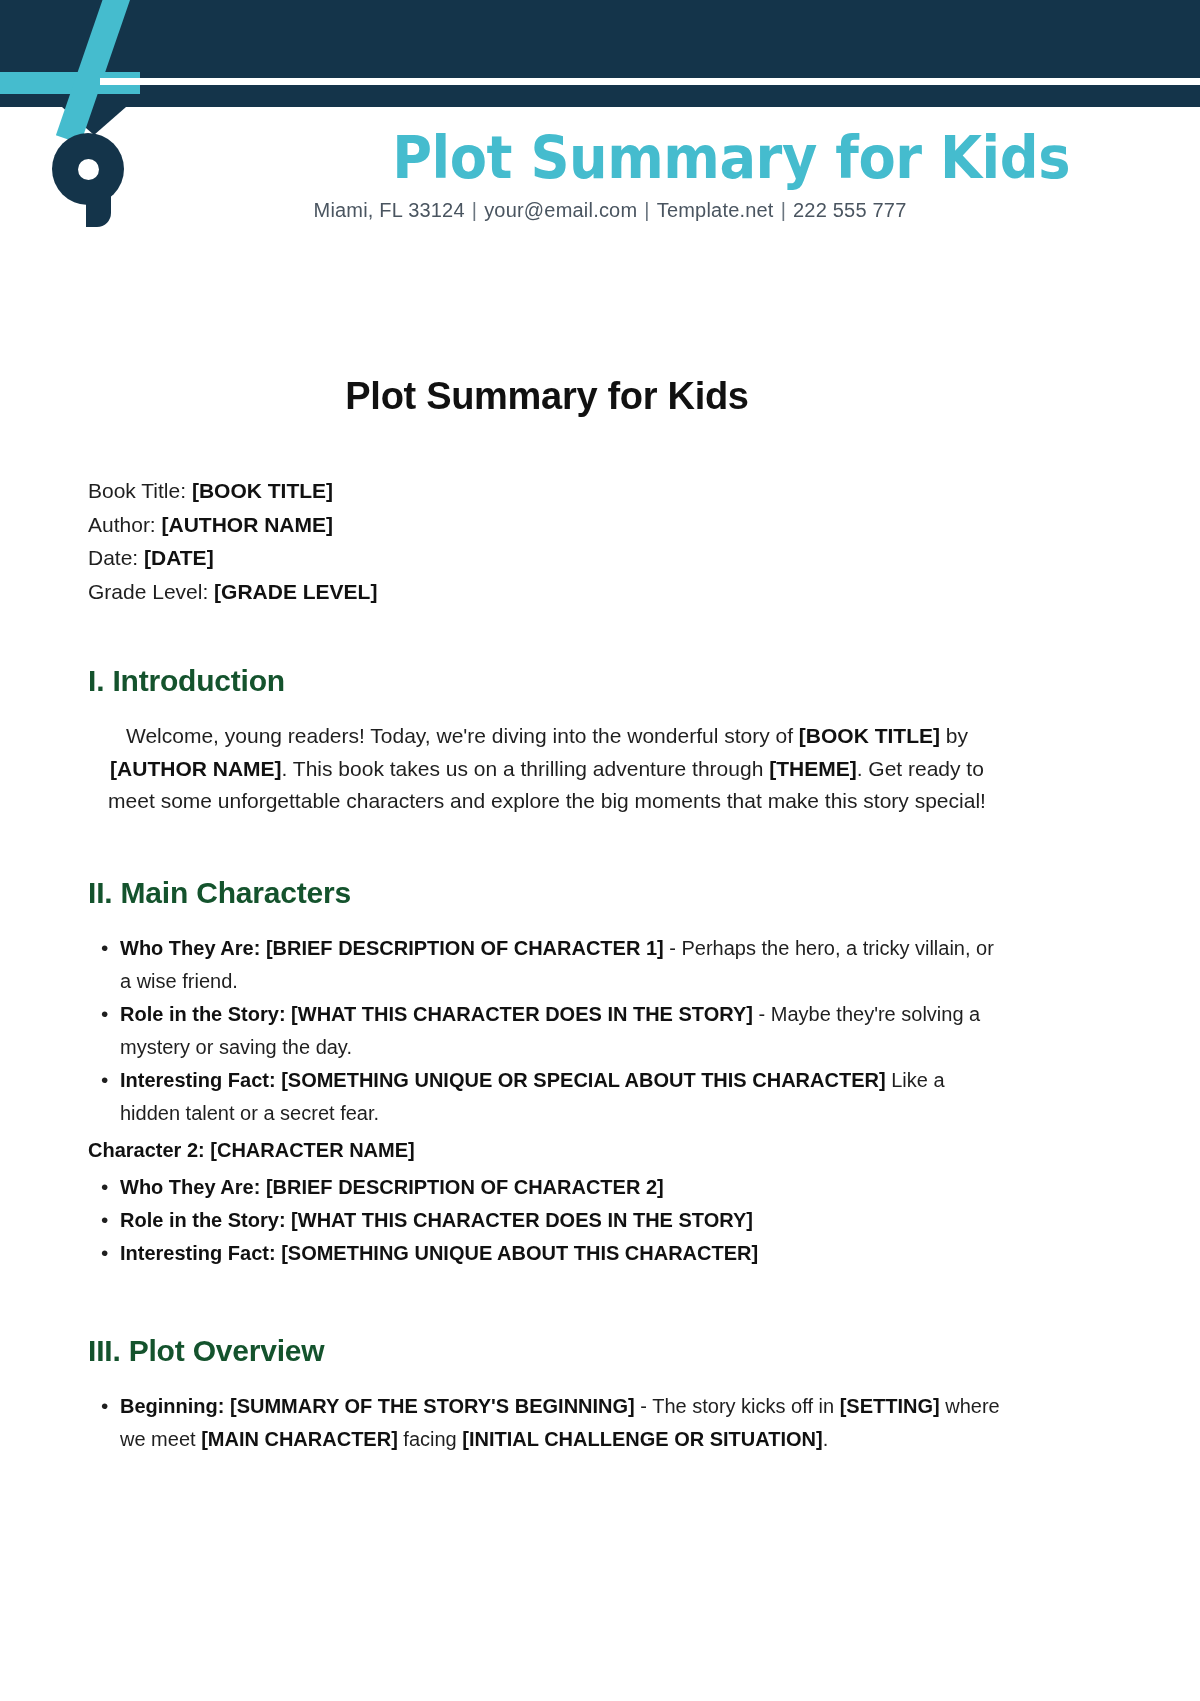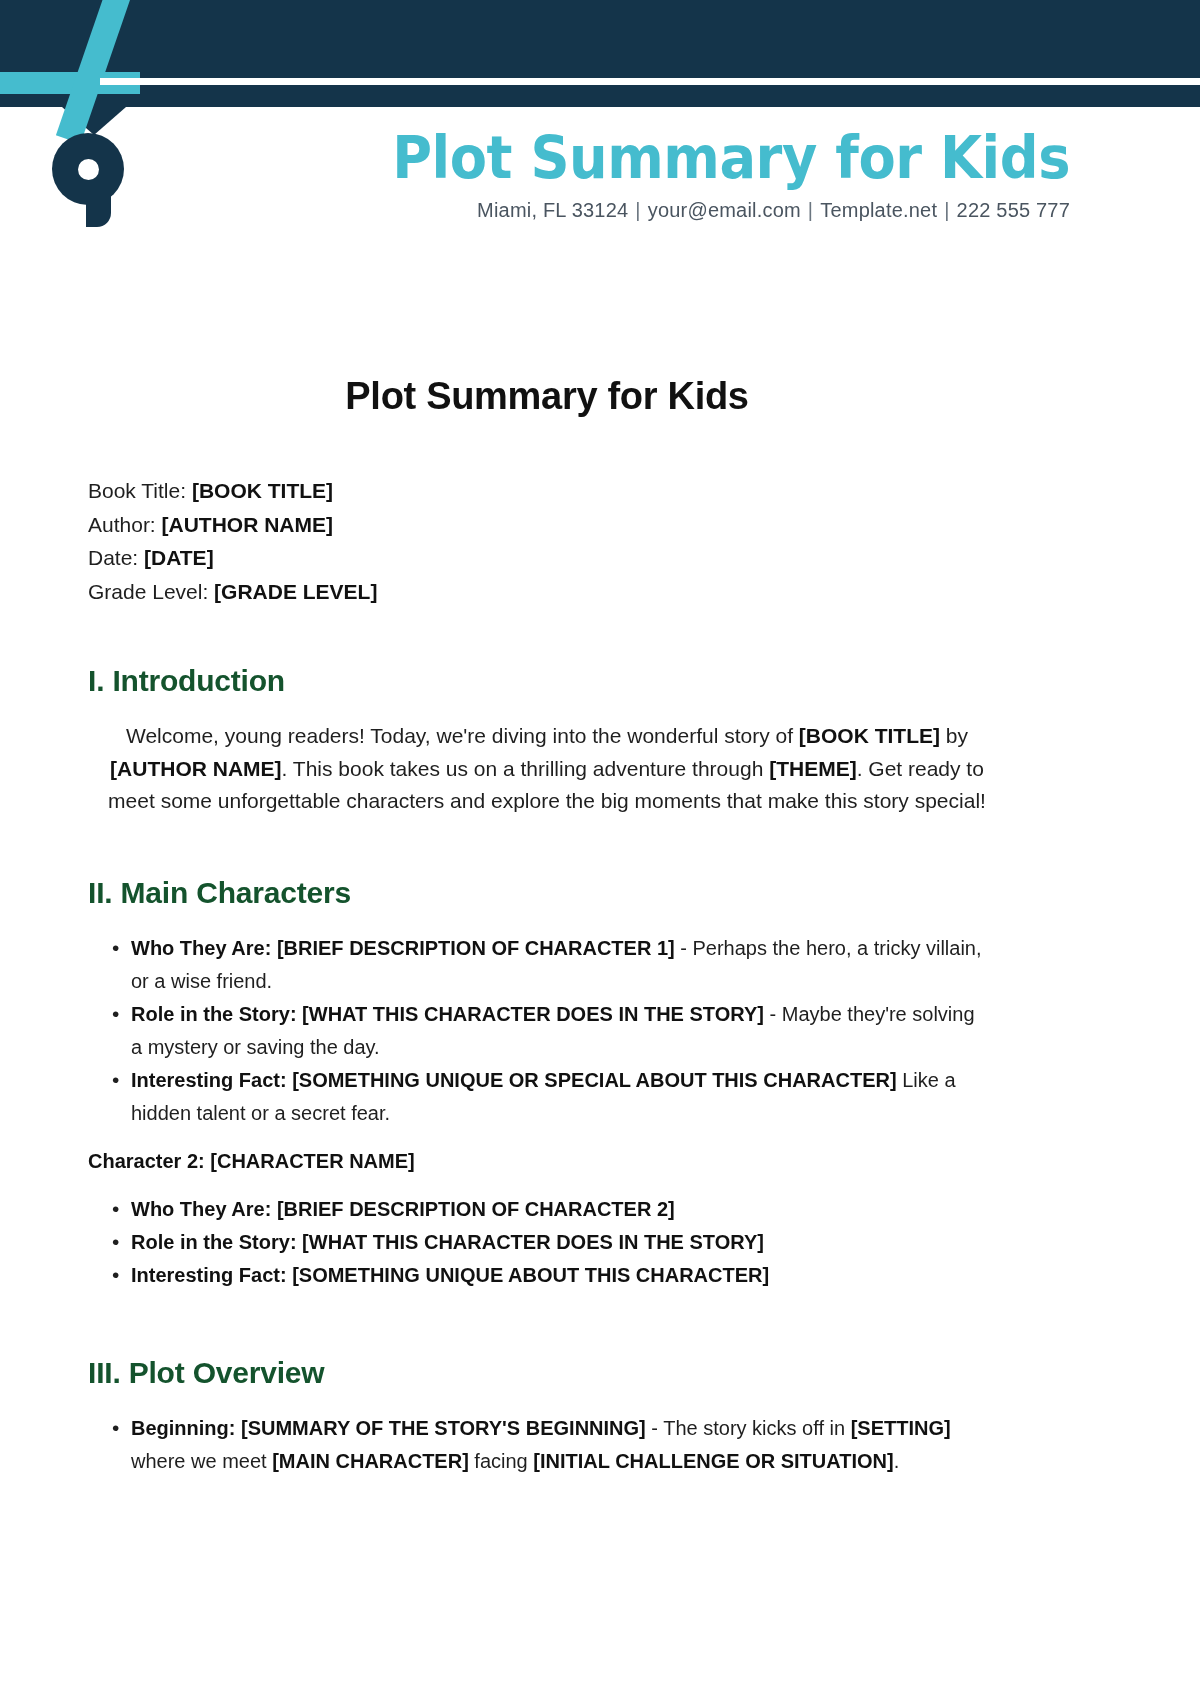--- a/index.html
+++ b/index.html
@@ -127,20 +127,21 @@
     transform: scaleX(0.92);
     transform-origin: right center;
   }
   .brand-contact {
     margin-top: 12px;
     font-family: "Liberation Sans", sans-serif;
     font-size: 20px;
     color: #4a5560;
     letter-spacing: 0.2px;
     white-space: nowrap;
+    text-align: center;
   }
   .brand-contact .sep {
     padding: 0 7px;
     color: #6b7680;
   }
 
   
   .doc {
     position: absolute;
     left: 88px; top: 375px;
@@ -189,21 +190,21 @@
   .char-head {
     font-size: 20px;
     font-weight: bold;
     color: #111111;
     line-height: 33px;
     margin: 0;
   }
 
   ul.blist {
     list-style: none;
-    margin: 15px;
+    margin: 4px;
     padding: 0;
   }
   ul.blist > li {
     position: relative;
     padding-left: 28px;
     font-size: 20px;
     line-height: 33px;
     color: #1f1f1f;
     margin: 0;
   }

